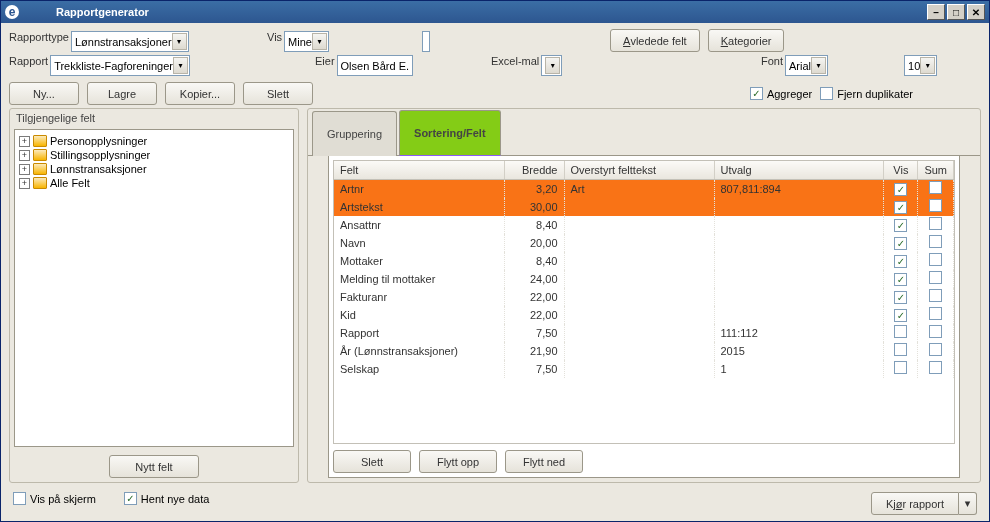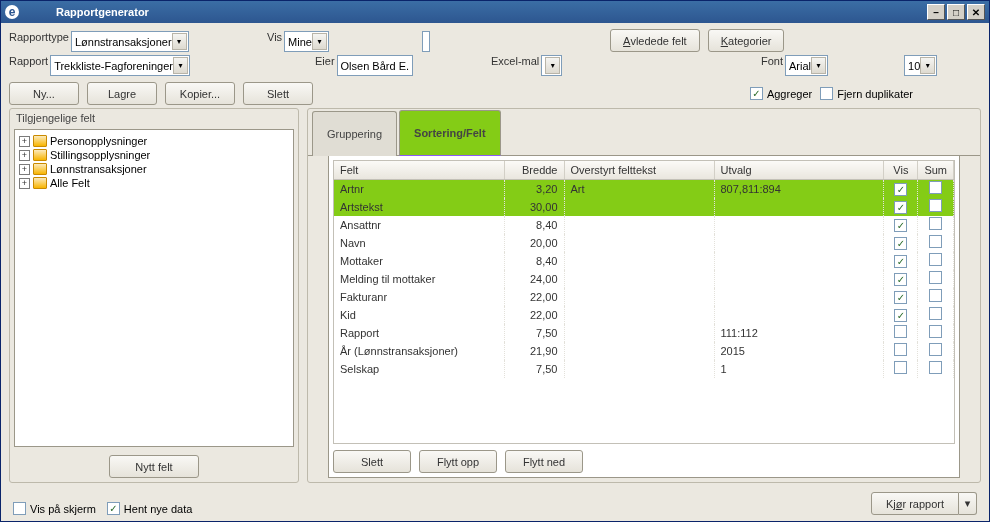--- a/index.html
+++ b/index.html
@@ -42,27 +42,27 @@
     .tab.active { background: #84cc16; font-weight: bold; border-bottom: 1px solid #8b5cf6; }
     
     .tabpane { flex: 1; background: #fff; border: 1px solid #9b9789; border-top: none; margin: 0 20px 4px; padding: 4px; display: flex; flex-direction: column; gap: 6px; min-height: 0; }
     .grid { flex: 1; border: 1px solid #c3c0b7; background: #fff; overflow: auto; }
     .grid table { width: 100%; border-collapse: collapse; font-size: 11px; }
     .grid th { text-align: left; background: linear-gradient(#fbfaf7,#e9e6de); border-right: 1px solid #d2cfc6; border-bottom: 1px solid #c3c0b7; padding: 3px 6px; font-weight: normal; color: #333; }
     .grid th.num { text-align: right; }
     .grid td { padding: 1px 6px; border-right: 1px dotted #e3e1da; color: #333; height: 14px; line-height:14px; }
     .grid td.num { text-align: right; }
     .grid td.chk, .grid th.chk { text-align: center; width: 34px; }
-    .grid tr.sel td { background: #84cc16; }
+    .grid tr.sel td { background: #f97316; }
     
     .chk-box { width: 13px; height: 13px; background: #fff; border: 1px solid #7f9db9; display: inline-flex; align-items:center; justify-content:center; font-size: 10px; color: #2a6b2a; cursor:pointer; line-height:1; }
     
     .btn-row { display:flex; gap:8px; }
     
-    .footer { display: flex; align-items: flex-end; gap: 11px; padding: 6px 4px 0; }
+    .footer { display: flex; align-items: flex-start; gap: 28px; padding: 6px 4px 0; }
     .footer .spacer { flex: 1; }
     .split-btn { display:flex; }
     .split-btn .btn { border-radius: 3px 0 0 3px; min-width: 88px; }
     .split-btn .dd { width: 18px; border-left: none; border-radius: 0 3px 3px 0; min-width: 18px; padding:0; }
   </style>
 </head>
 <body>
 
 <div class="window">
   <div class="titlebar">

